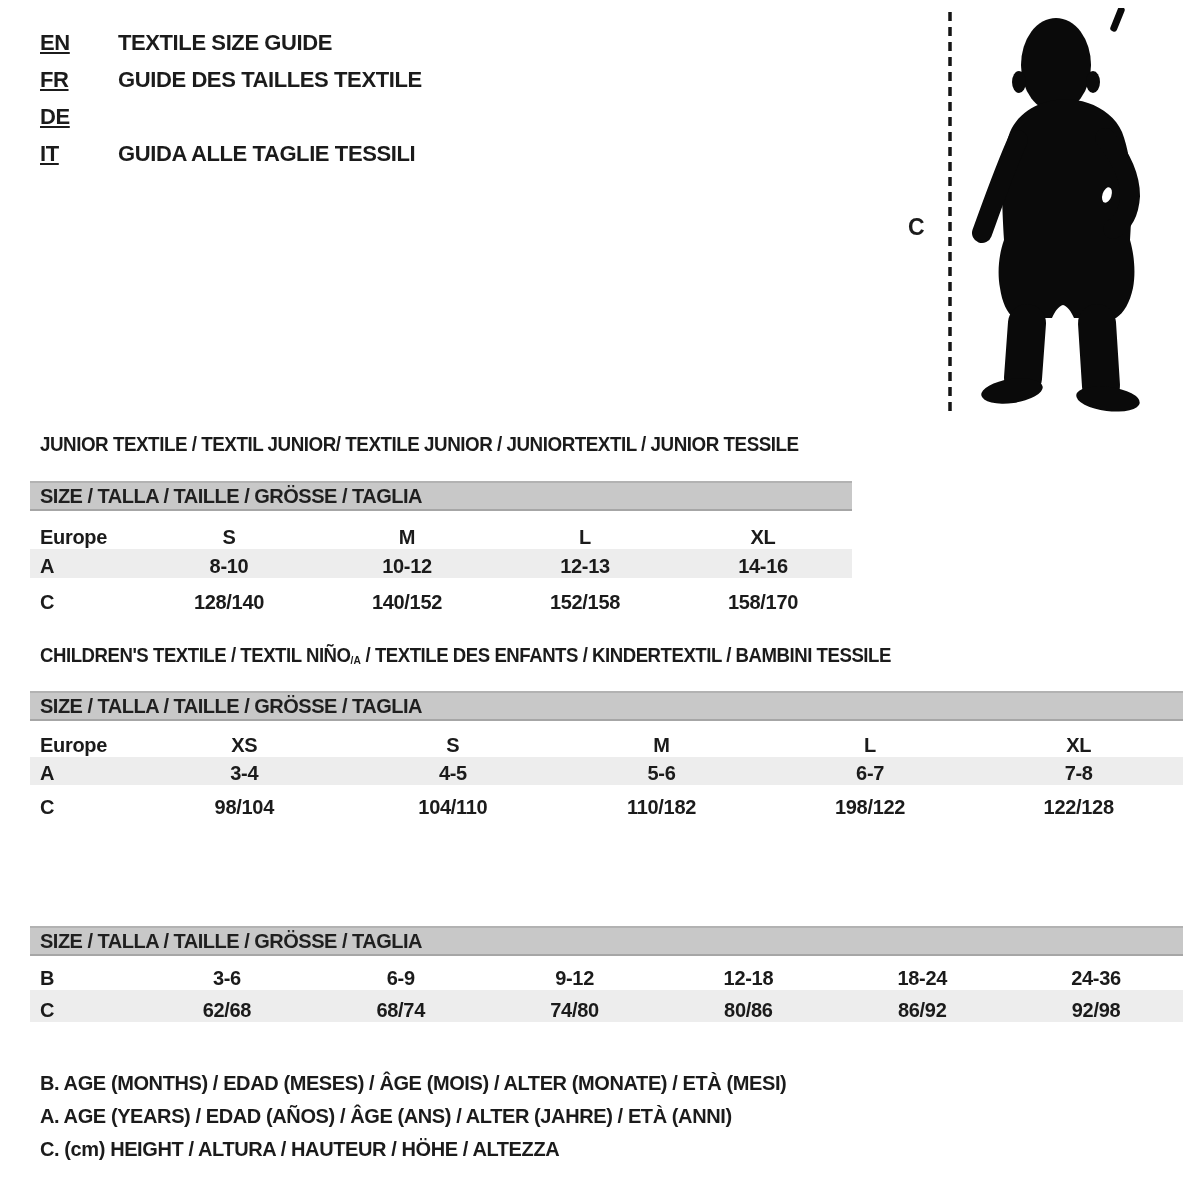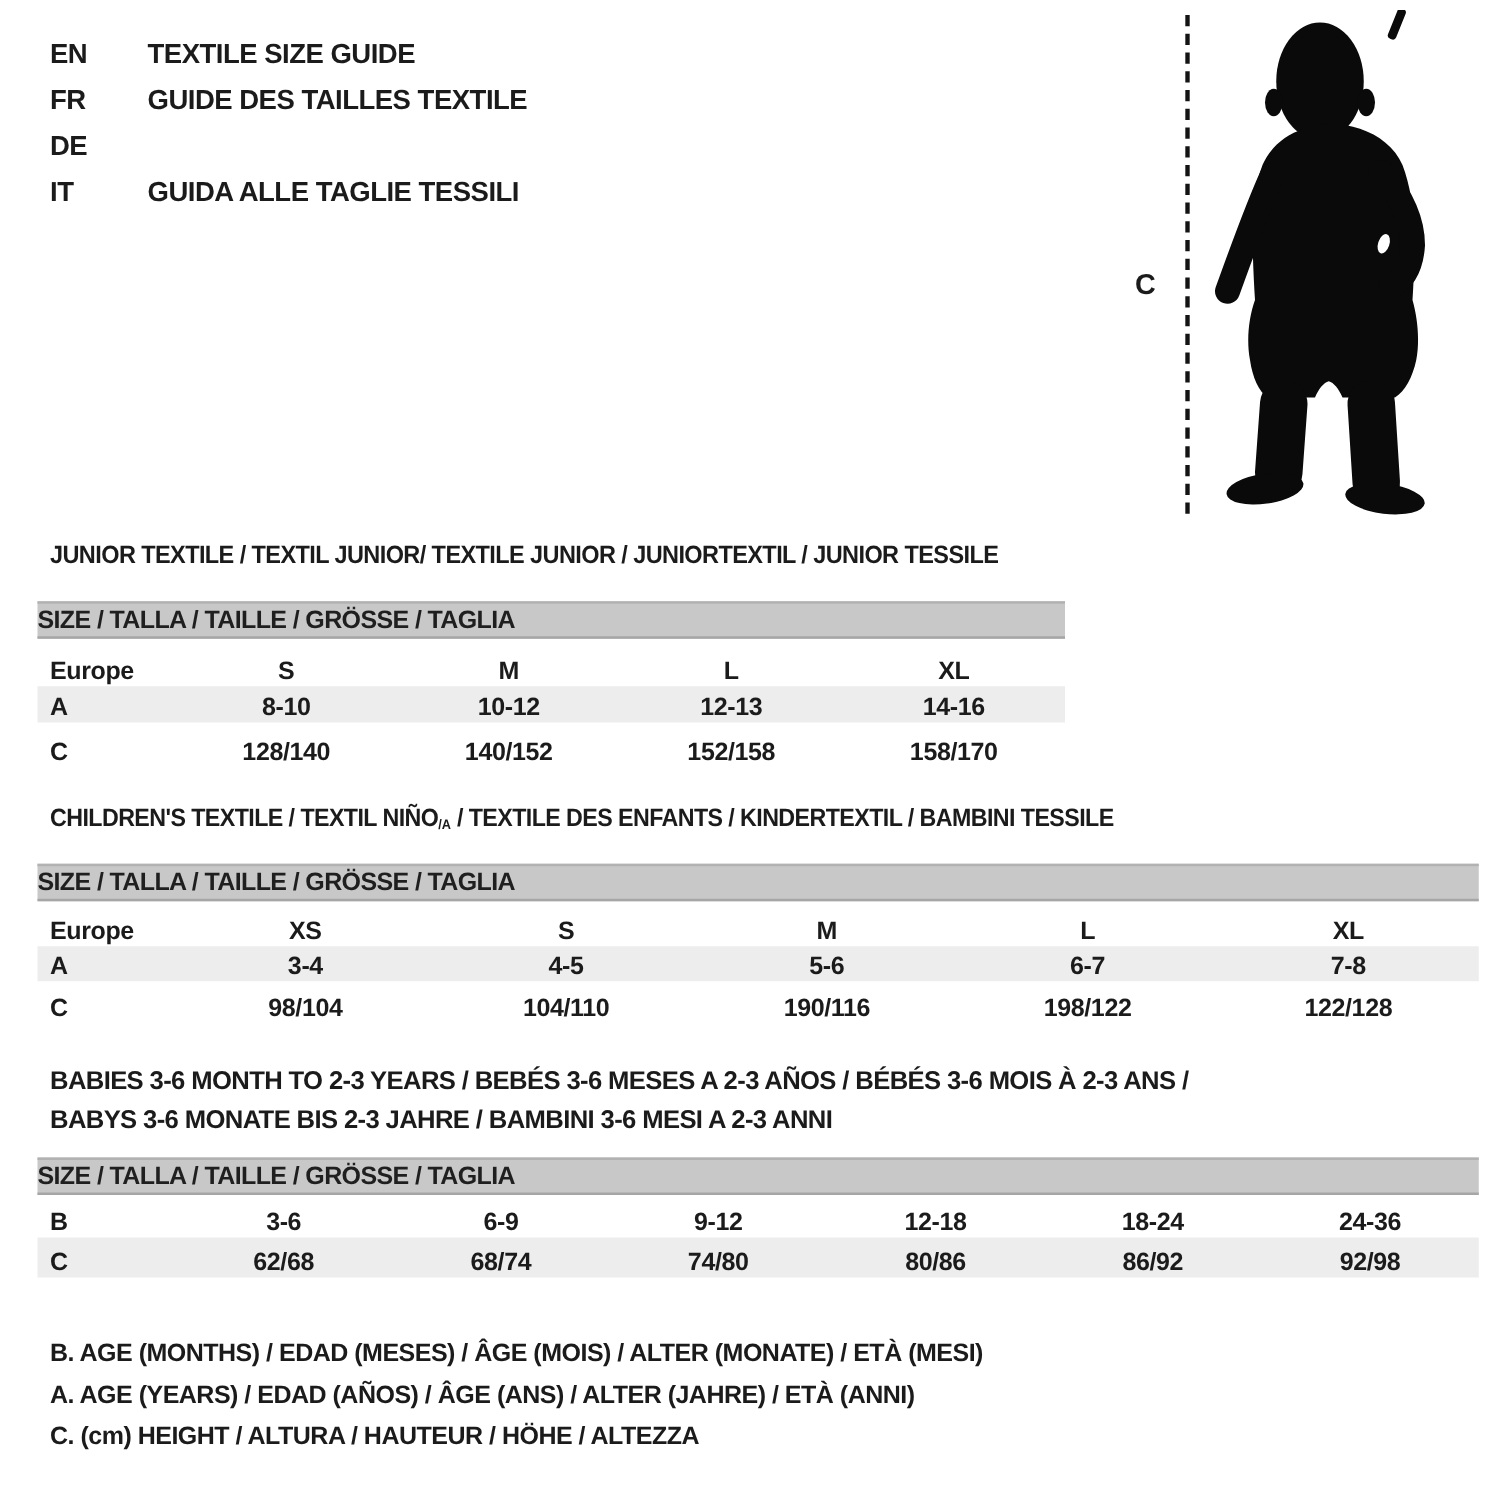--- a/index.html
+++ b/index.html
@@ -4,39 +4,39 @@
 <style>
   html,body{margin:0;padding:0;background:#fff;}
   .canvas{
     position:relative;width:1200px;height:1200px;background:#ffffff;
     font-family:"Liberation Sans","DejaVu Sans",sans-serif;
     font-weight:bold;color:#1b1b1b;overflow:hidden;
   }
   
   .lang-block{position:absolute;left:40px;top:24px;}
   .lang-row{display:flex;height:37px;align-items:center;font-size:22px;letter-spacing:-0.4px;}
-  .lang-code{width:78px;flex:0 0 78px;}
+  .lang-code{width:78px;flex:0 0 78px;text-decoration:underline;}
   .lang-title{white-space:nowrap;}
   
   .figure-svg{position:absolute;left:900px;top:8px;width:290px;height:412px;}
   .measure-label{position:absolute;left:908px;top:214px;font-size:23px;}
   
   .sec-title{position:absolute;left:40px;font-size:20px;letter-spacing:-0.5px;white-space:nowrap;transform-origin:left center;}
   .title-junior{top:433px;transform:scaleX(0.94);}
   .title-children{top:644px;transform:scaleX(0.93);}
   .title-babies{top:849px;line-height:31px;font-size:20.5px;}
   .sub-small{font-size:0.55em;vertical-align:-0.2em;letter-spacing:0;}
   
   .size-table{position:absolute;left:30px;}
   .w-junior{width:822px;}
   .w-wide{width:1153px;}
   .tbl-bar{
     box-sizing:border-box;height:30px;background:#c8c8c8;
     border-top:2px solid #b2b2b2;border-bottom:2px solid #a6a6a6;
-    display:flex;align-items:center;
+    display:flex;align-items:center;padding-left:10px;
     font-size:20px;letter-spacing:-0.5px;color:#1f1f1f;
   }
   .tbl-row{display:flex;align-items:flex-end;font-size:20px;letter-spacing:-0.3px;}
   .tbl-row .lbl{flex:0 0 110px;padding-left:10px;box-sizing:border-box;text-align:left;}
   .tbl-row .cell{flex:1;text-align:center;}
   .row-alt{background:#ededed;}
   .h38{height:38px;}.h36{height:36px;}.h34{height:34px;}.h32{height:32px;}.h29{height:29px;}.h28{height:28px;}
   .t-junior{top:481px;}
   .t-children{top:691px;}
   .t-babies{top:926px;}
@@ -153,30 +153,26 @@
       <span class="cell">3-4</span>
       <span class="cell">4-5</span>
       <span class="cell">5-6</span>
       <span class="cell">6-7</span>
       <span class="cell">7-8</span>
     </div>
     <div class="tbl-row h34">
       <span class="lbl">C</span>
       <span class="cell">98/104</span>
       <span class="cell">104/110</span>
-      <span class="cell">190/116</span>
+      <span class="cell">110/182</span>
       <span class="cell">198/122</span>
       <span class="cell">122/128</span>
     </div>
   </div>
 
-  <div class="sec-title title-babies">
-    <div>BABIES 3-6 MONTH TO 2-3 YEARS / BEBÉS 3-6 MESES A 2-3 AÑOS / BÉBÉS 3-6 MOIS À 2-3 ANS /</div>
-    <div>BABYS 3-6 MONATE BIS 2-3 JAHRE / BAMBINI 3-6 MESI A 2-3 ANNI</div>
-  </div>
   <div class="size-table w-wide t-babies">
     <div class="tbl-bar">SIZE / TALLA / TAILLE / GRÖSSE / TAGLIA</div>
     <div class="tbl-row h34">
       <span class="lbl">B</span>
       <span class="cell">3-6</span>
       <span class="cell">6-9</span>
       <span class="cell">9-12</span>
       <span class="cell">12-18</span>
       <span class="cell">18-24</span>
       <span class="cell">24-36</span>

